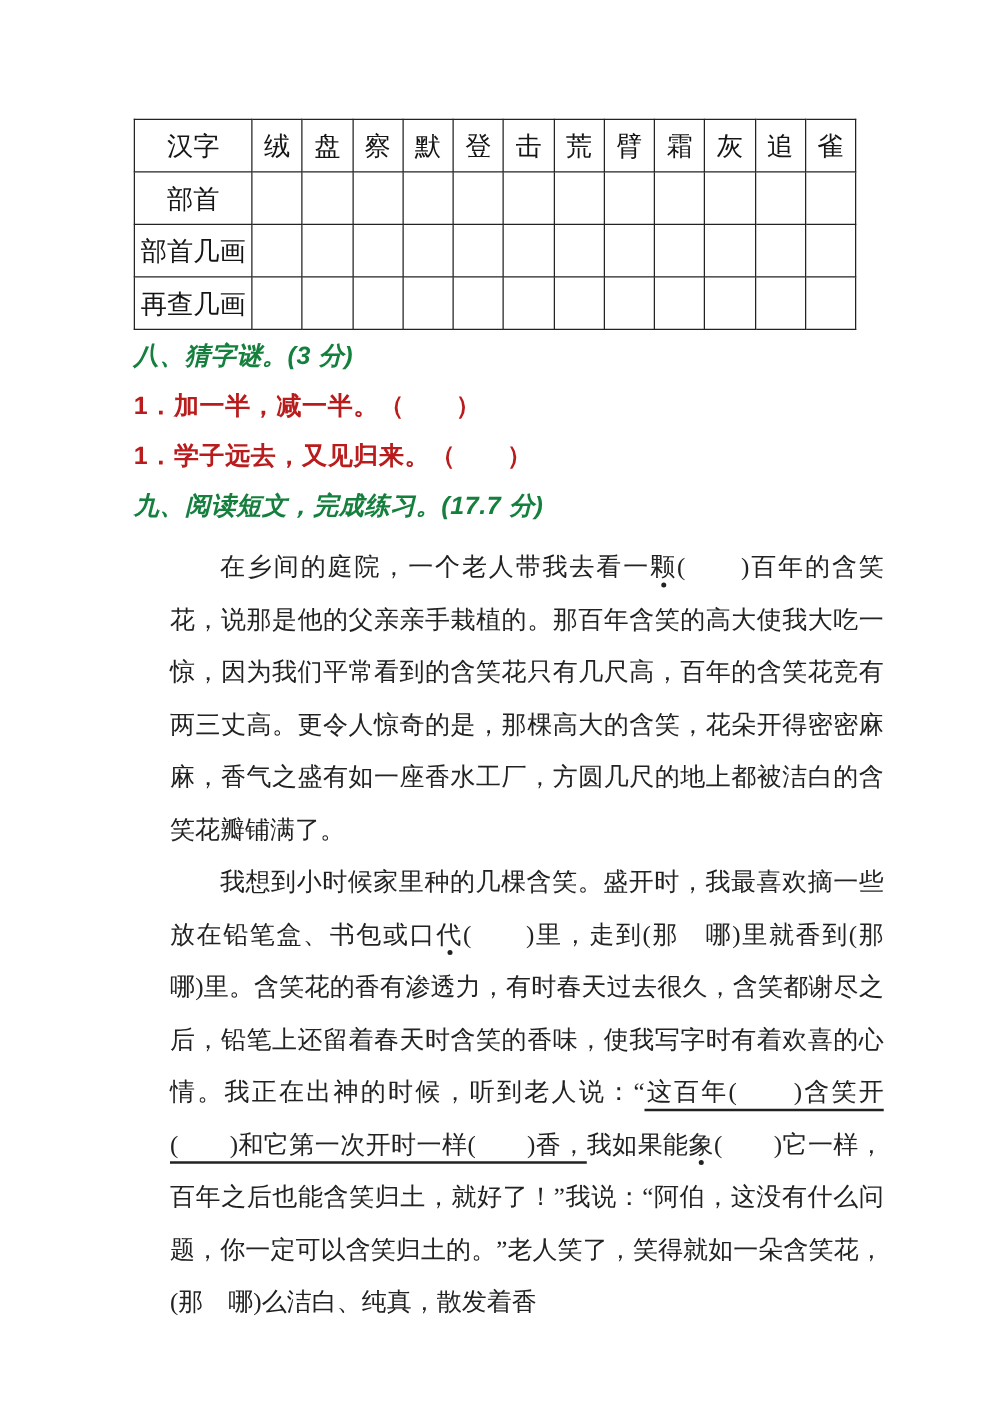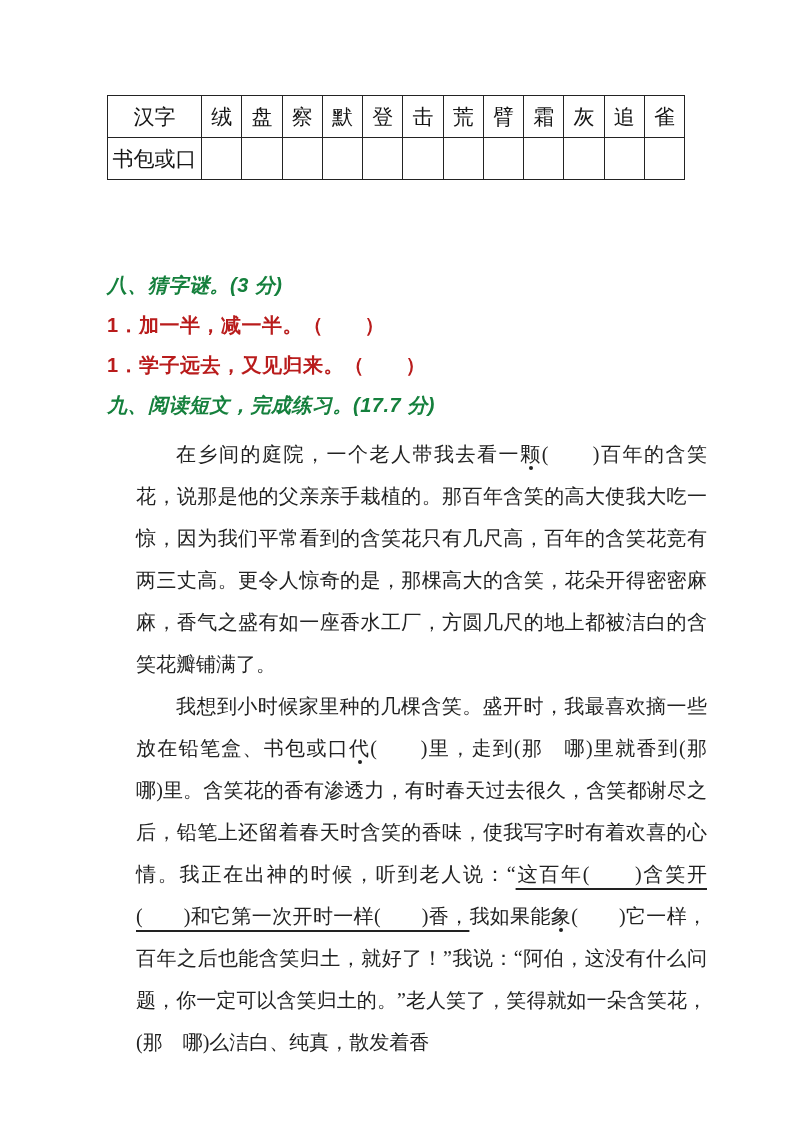--- a/index.html
+++ b/index.html
@@ -125,21 +125,51 @@
       <td>登</td>
       <td>击</td>
       <td>荒</td>
       <td>臂</td>
       <td>霜</td>
       <td>灰</td>
       <td>追</td>
       <td>雀</td>
     </tr>
     <tr>
-      <td>书包或口</td>
+      <td>部首</td>
+      <td></td>
+          <td></td>
+          <td></td>
+          <td></td>
+          <td></td>
+          <td></td>
+          <td></td>
+          <td></td>
+          <td></td>
+          <td></td>
+          <td></td>
+          <td></td>
+    </tr>
+    <tr>
+      <td>部首几画</td>
+      <td></td>
+          <td></td>
+          <td></td>
+          <td></td>
+          <td></td>
+          <td></td>
+          <td></td>
+          <td></td>
+          <td></td>
+          <td></td>
+          <td></td>
+          <td></td>
+    </tr>
+    <tr>
+      <td>再查几画</td>
       <td></td>
           <td></td>
           <td></td>
           <td></td>
           <td></td>
           <td></td>
           <td></td>
           <td></td>
           <td></td>
           <td></td>

